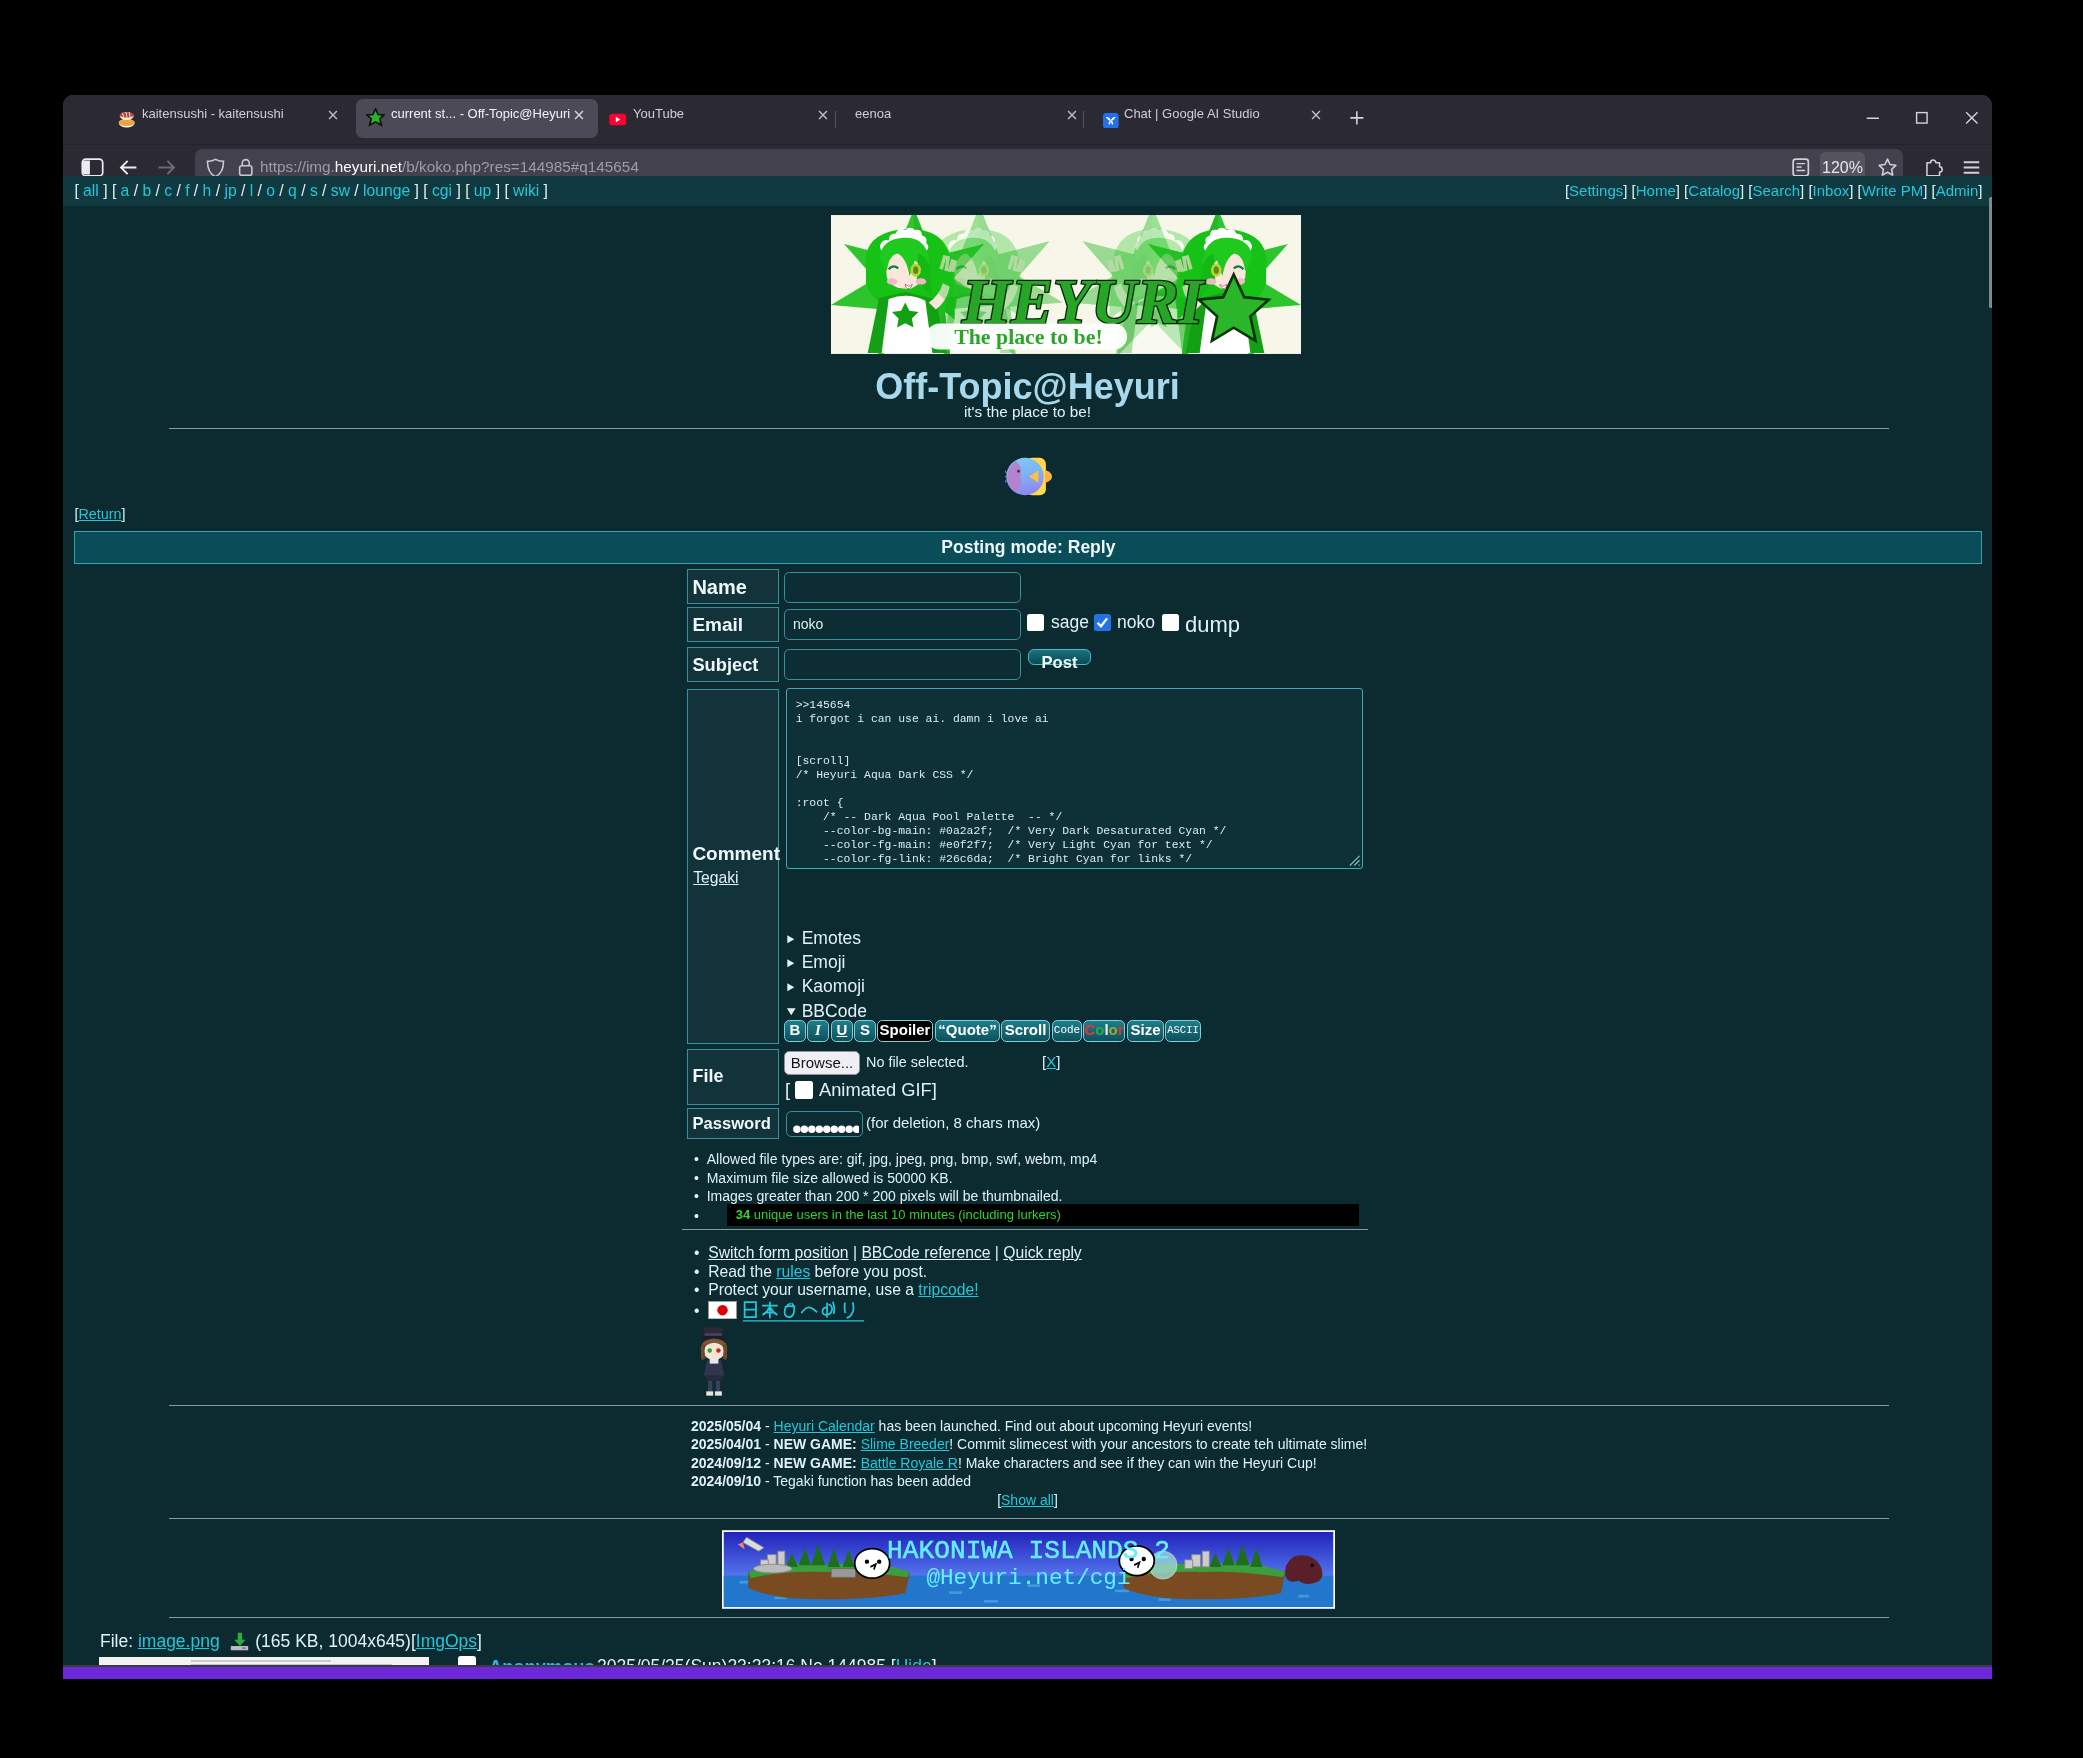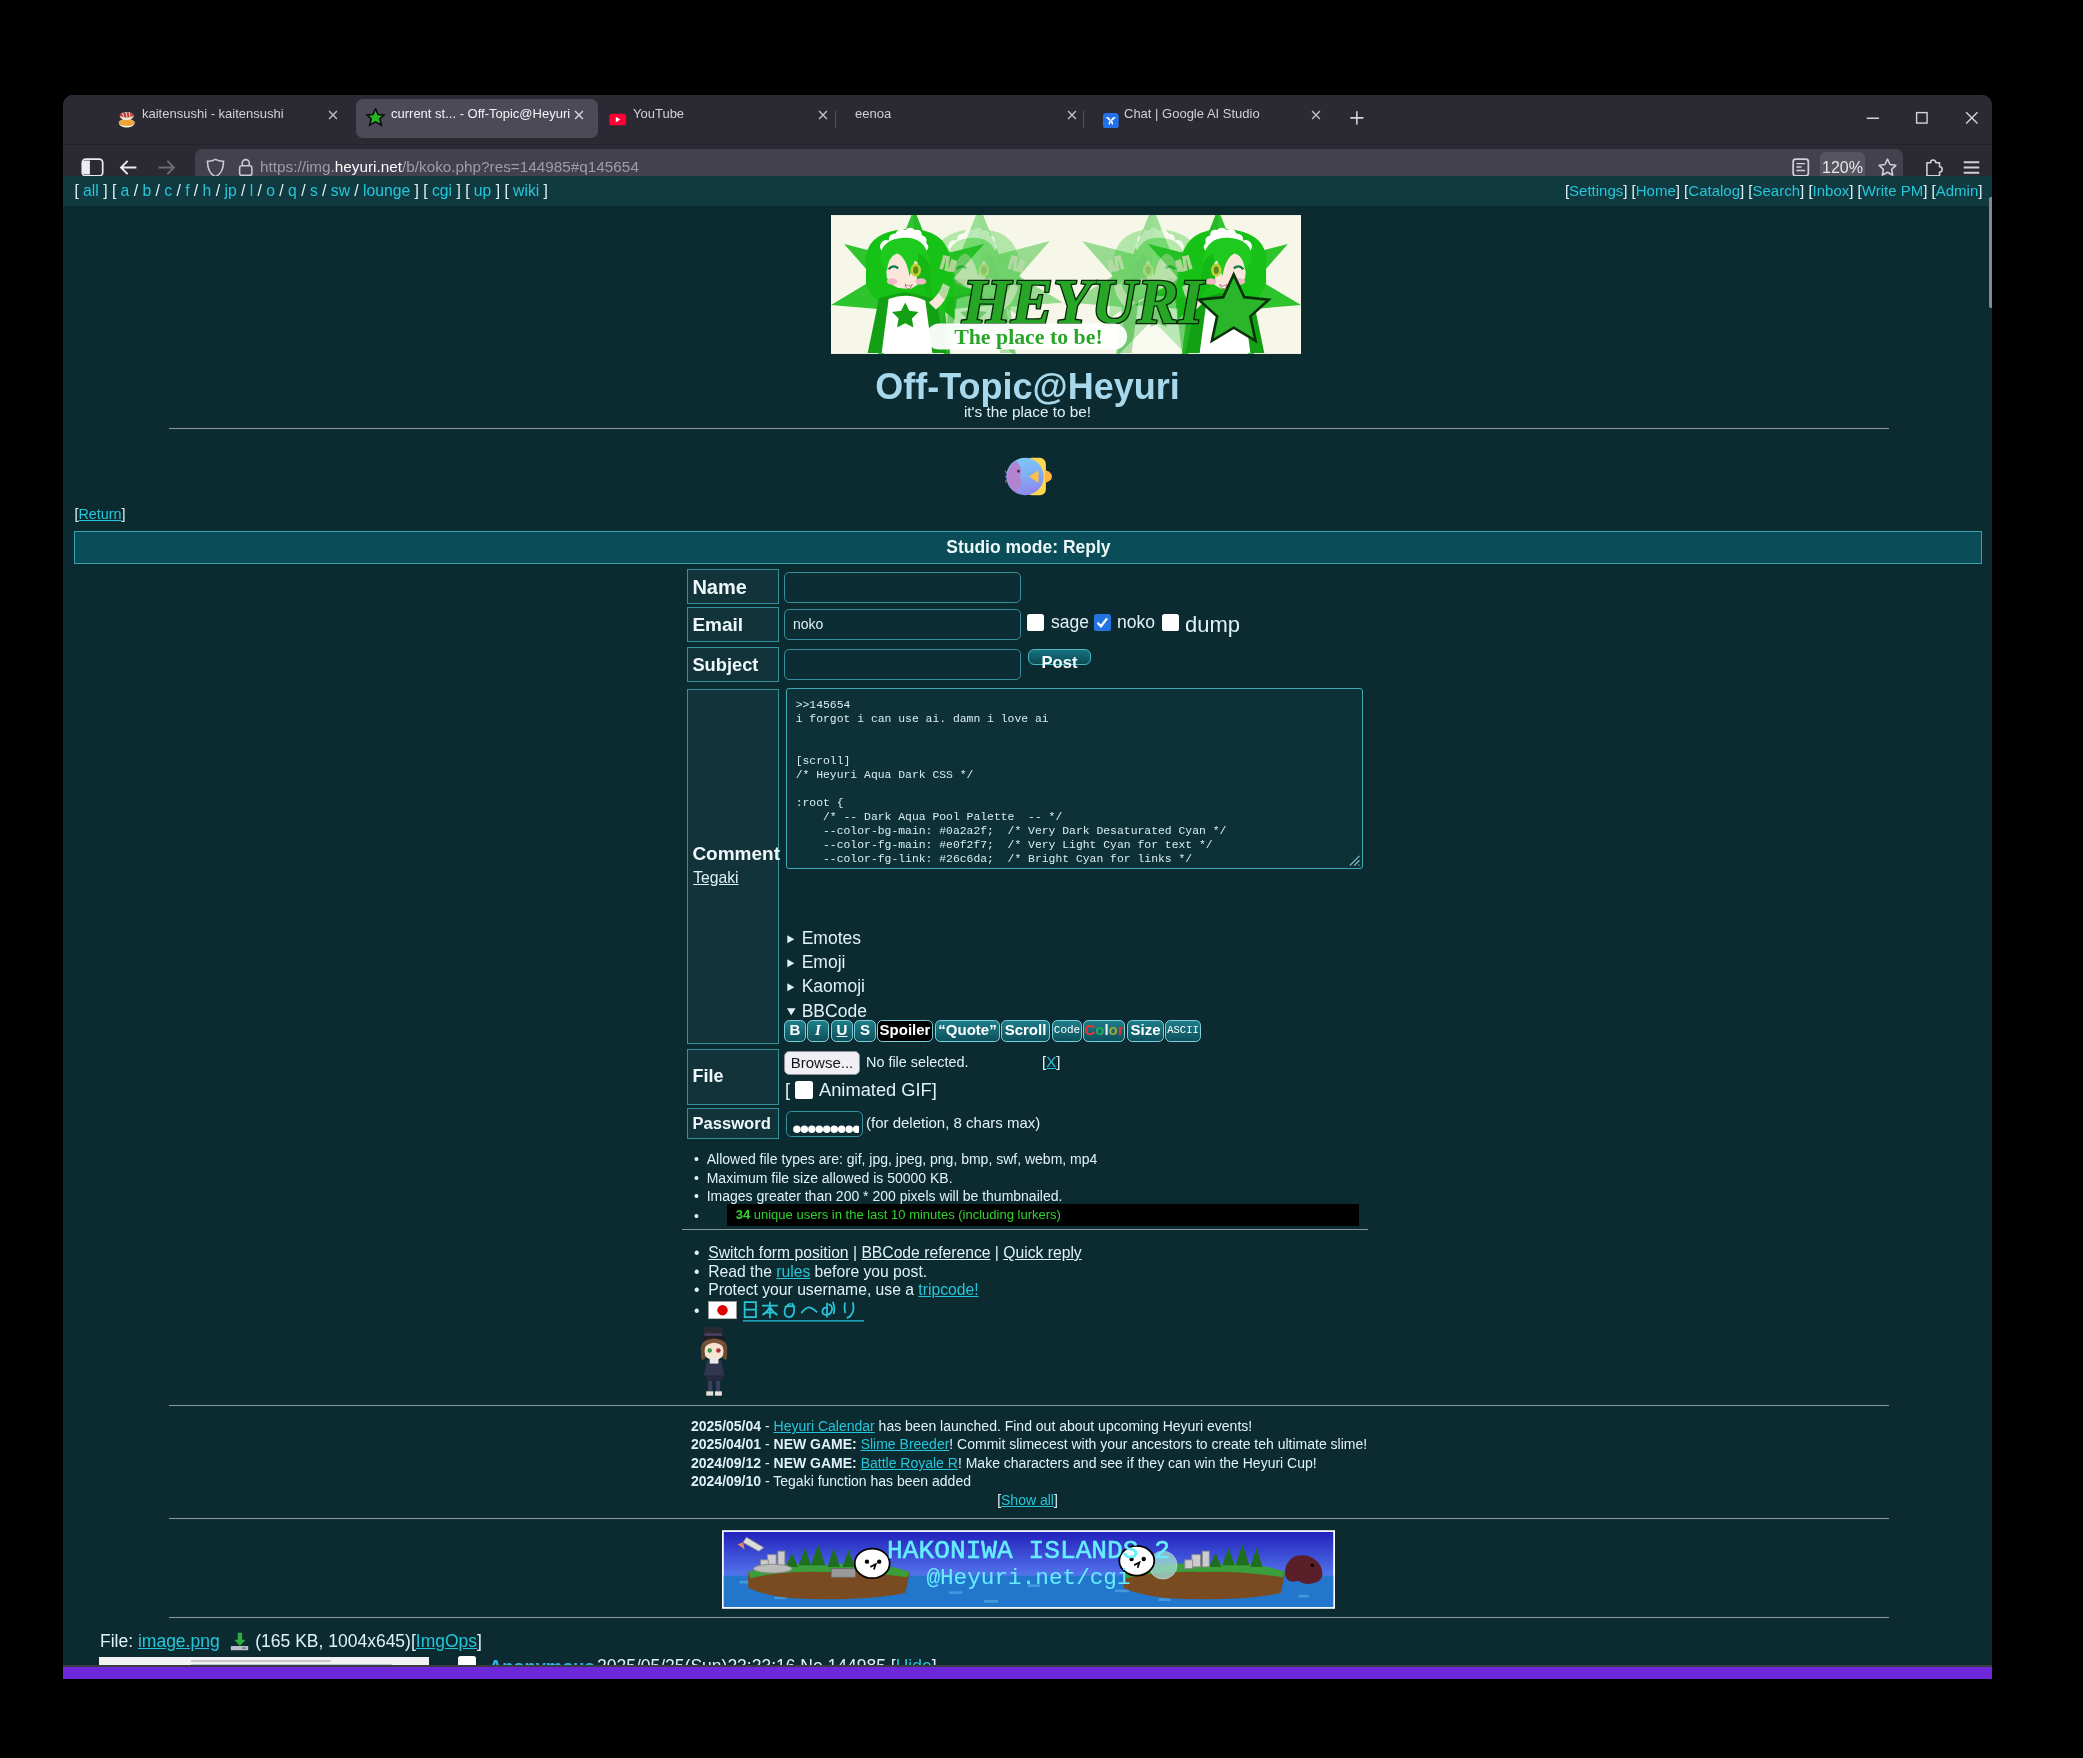--- a/index.html
+++ b/index.html
@@ -232,21 +232,21 @@
       <path d="M46 16 q8 2.5 8 7.5 q0 5 -8 7.5 z" fill="#ffb340"></path>
       <circle cx="23" cy="23.5" r="21.5" fill="url(#fbody)"></circle>
       <path d="M12.5 5.5 a21.5 21.5 0 0 0 0 36 a16 16 0 0 0 5 -18 a16 16 0 0 0 -5 -18 z" fill="#b483cd"></path>
       <path d="M2.5 20 l-2.5 -3 M2.2 23.5 l-2.2 0 M2.5 27 l-2.5 3" stroke="#9a6fb5" stroke-width="1.5"></path>
       <circle cx="15.5" cy="17.5" r="1.7" fill="#4a3550"></circle>
       <path d="M27.5 23.5 L38.5 16.5 L38.5 30.5 Z" fill="#ffc045"></path>
     </svg>
 
     <div class="abs" style="left:11.4px;top:330px;font-size:14.4px">[<a class="lk">Return</a>]</div>
 
-    <div class="abs" style="left:11.4px;top:355px;width:1908px;height:33px;background:#0a4c57;border:1.7px solid #37a3b1;text-align:center;font-weight:bold;font-size:17.5px;line-height:30px;color:#ecf7fa">Studio mode: Reply</div>
+    <div class="abs" style="left:11.4px;top:355px;width:1908px;height:33px;background:#0a4c57;border:1.7px solid #37a3b1;text-align:center;font-weight:bold;font-size:17.5px;line-height:30px;color:#ecf7fa">Posting mode: Reply</div>
 
     <div class="lbl" style="top:393px;height:35px;font-size:20px">Name</div>
     <div class="inp" style="top:396px"></div>
     <div class="lbl" style="top:431px;height:35px;font-size:19px">Email</div>
     <div class="inp" style="top:433px;color:#dfeff4;font-size:14px;padding:6.1px 0 0 7.9px">noko</div>
     <div class="cb" style="left:964px;top:438px"></div>
     <div class="abs" style="left:988px;top:436px;font-size:17.5px">sage</div>
     <div class="cb" style="left:1031px;top:438px;background:#2374e1"></div>
     <svg class="abs" style="left:1031px;top:438px" width="16.6" height="16.6" viewBox="0 0 19 19">
         <path d="M4 10 L8 14 L15 5" fill="none" stroke="#fff" stroke-width="2.6"></path>

